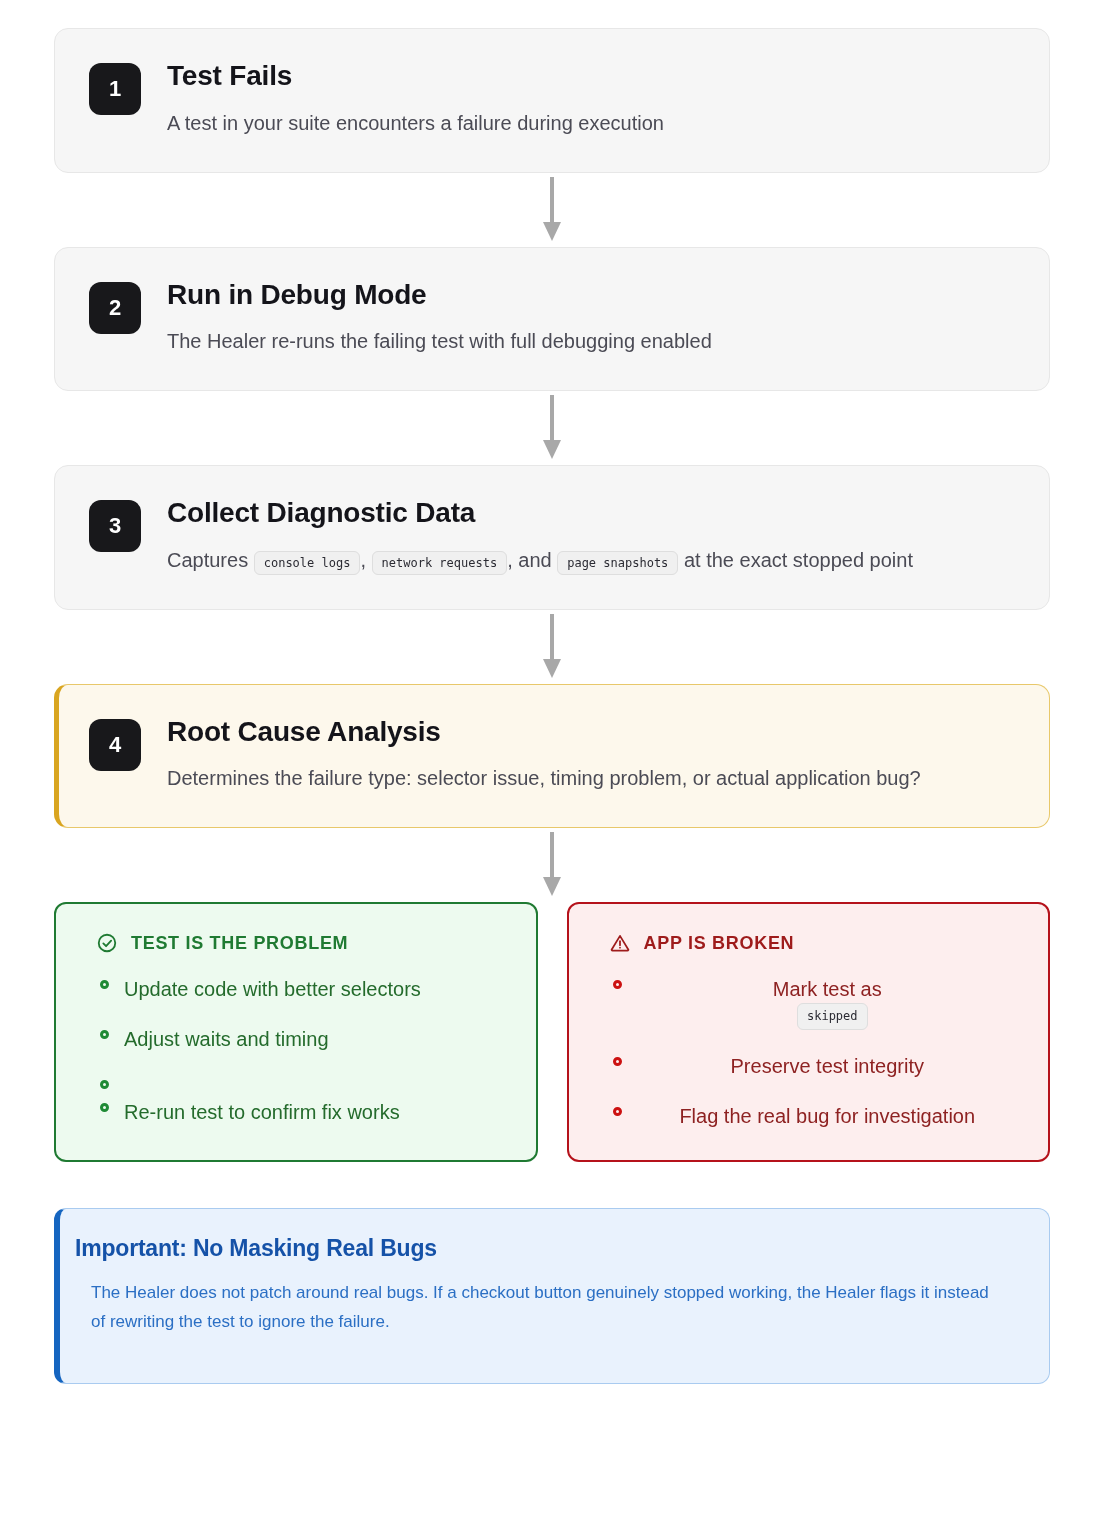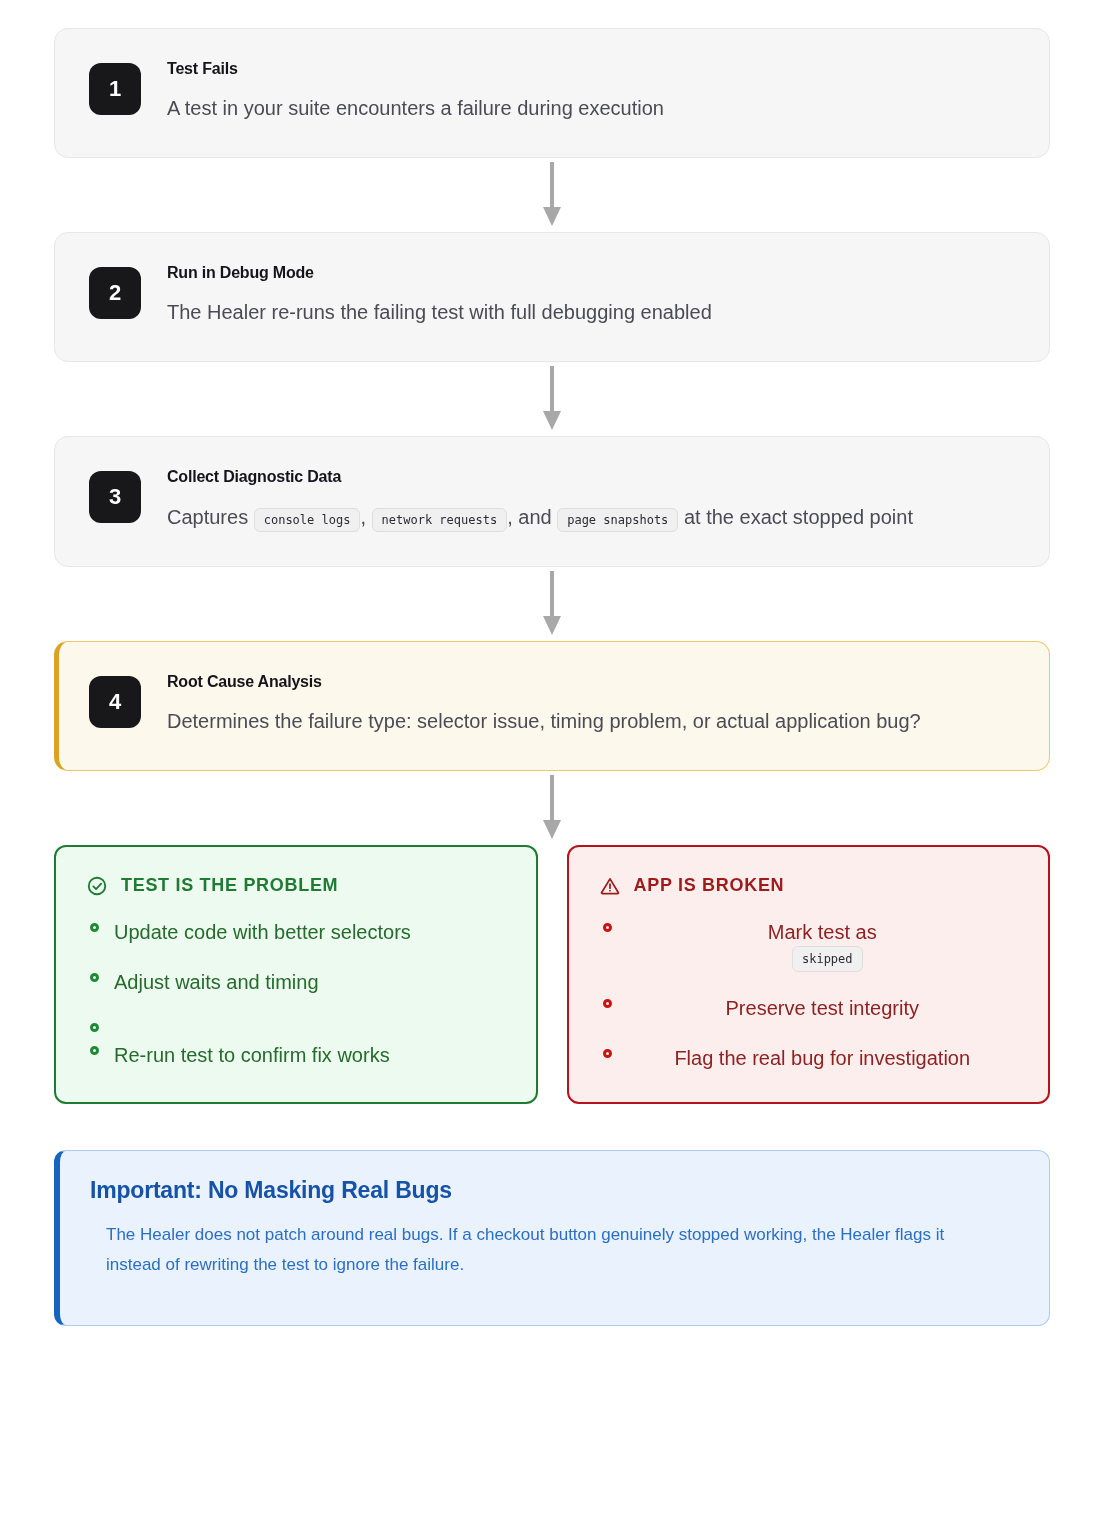--- a/index.html
+++ b/index.html
@@ -54,21 +54,21 @@
     justify-content: center;
     margin-top: 4px;
   }
 
   .step-body {
     margin-left: 26px;
     flex: 1 1 auto;
     min-width: 0;
   }
   .step-title {
-    font-size: 16px;
+    font-size: 28px;
     font-weight: 700;
     color: #14141a;
     letter-spacing: -0.2px;
     line-height: 1.2;
     margin: 0 0 12px 0;
   }
   .step-desc {
     font-size: 20px;
     line-height: 1.85;
     color: #4b4b55;
@@ -97,21 +97,21 @@
 
   
   .outcomes {
     display: flex;
     gap: 29px;
     align-items: stretch;
   }
   .panel {
     box-sizing: border-box;
     border-radius: 12px;
-    padding: 28px 30px 30px 30px;
+    padding: 28px 30px 30px 40px;
     flex: 1 1 0;
     min-width: 0;
   }
   .panel.good {
     background: #edfaef;
     border: 2px solid #1f7a32;
   }
   .panel.bad {
     background: #fdeeee;
     border: 2px solid #b5121b;
@@ -168,21 +168,21 @@
   .panel-list li .txt { white-space: nowrap; }
   .panel-list li code.chip { margin-left: 10px; }
 
   
   .callout {
     box-sizing: border-box;
     background: #e9f2fd;
     border: 1px solid #a9cbf0;
     border-left: 6px solid #1565c0;
     border-radius: 12px;
-    padding: 26px 30px 30px 30px;
+    padding: 26px 30px 30px 15px;
   }
   .callout-title {
     font-size: 23px;
     font-weight: 700;
     color: #1552a8;
     margin: 0 0 14px 0;
     letter-spacing: -0.2px;
   }
   .callout-text {
     font-size: 17px;

